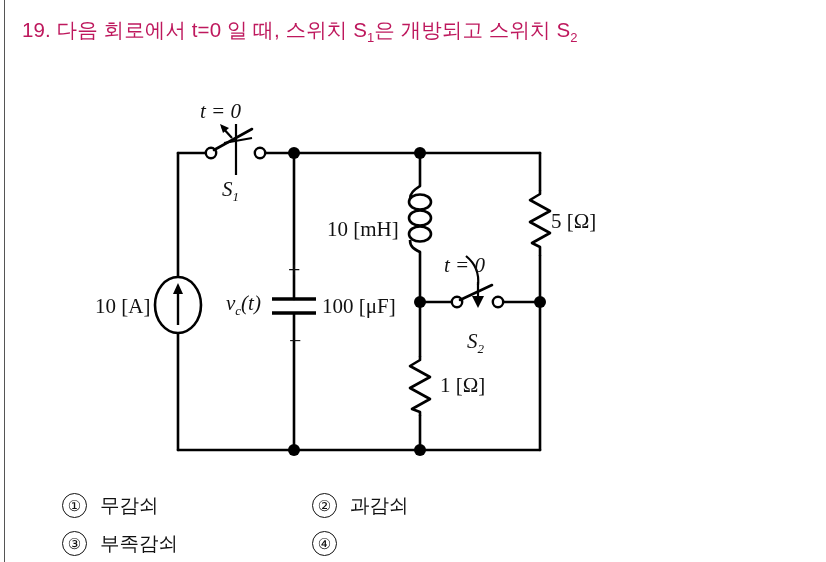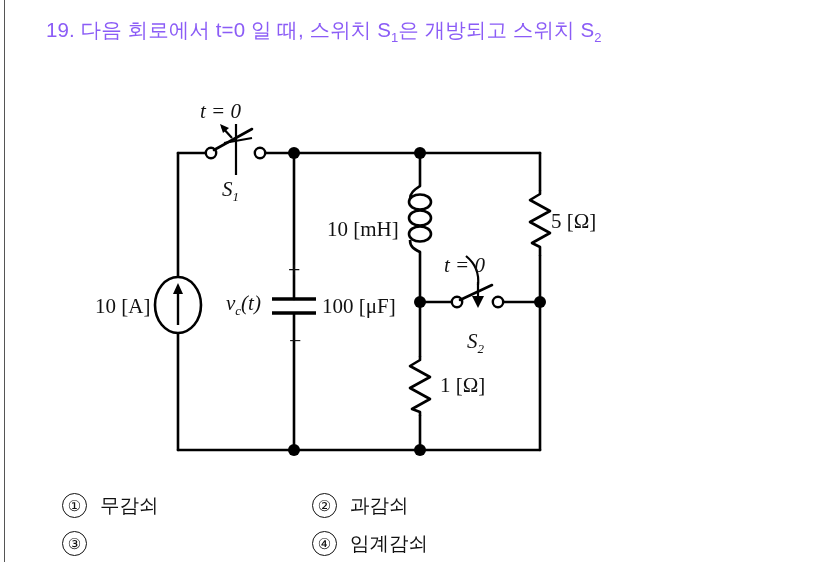--- a/index.html
+++ b/index.html
@@ -31,22 +31,21 @@
     position: absolute;
     left: 22px;
     top: 14px;
     width: 790px;
   }
   .q-line {
     font-size: 20.5px;
     line-height: 31px;
     letter-spacing: 0.1px;
     white-space: nowrap;
-    color: #8b5cf6;
-    margin-left: 24px;
+    color: #be185d;
   }
   .q-line.first { text-indent: 0; }
   .q-line.second { padding-left: 35px; }
   .sub {
     font-size: 13px;
     vertical-align: sub;
   }
 
   
   .circuit {
@@ -224,19 +223,19 @@
       <span>무감쇠</span>
     </div>
     <div class="opt">
       <span class="opt-num">②</span>
       <span>과감쇠</span>
     </div>
   </div>
   <div class="opt-row">
     <div class="opt col1">
       <span class="opt-num">③</span>
+      <span>부족감쇠</span>
     </div>
     <div class="opt">
       <span class="opt-num">④</span>
-      <span>임계감쇠</span>
     </div>
   </div>
 </div>
 
 </body></html>

